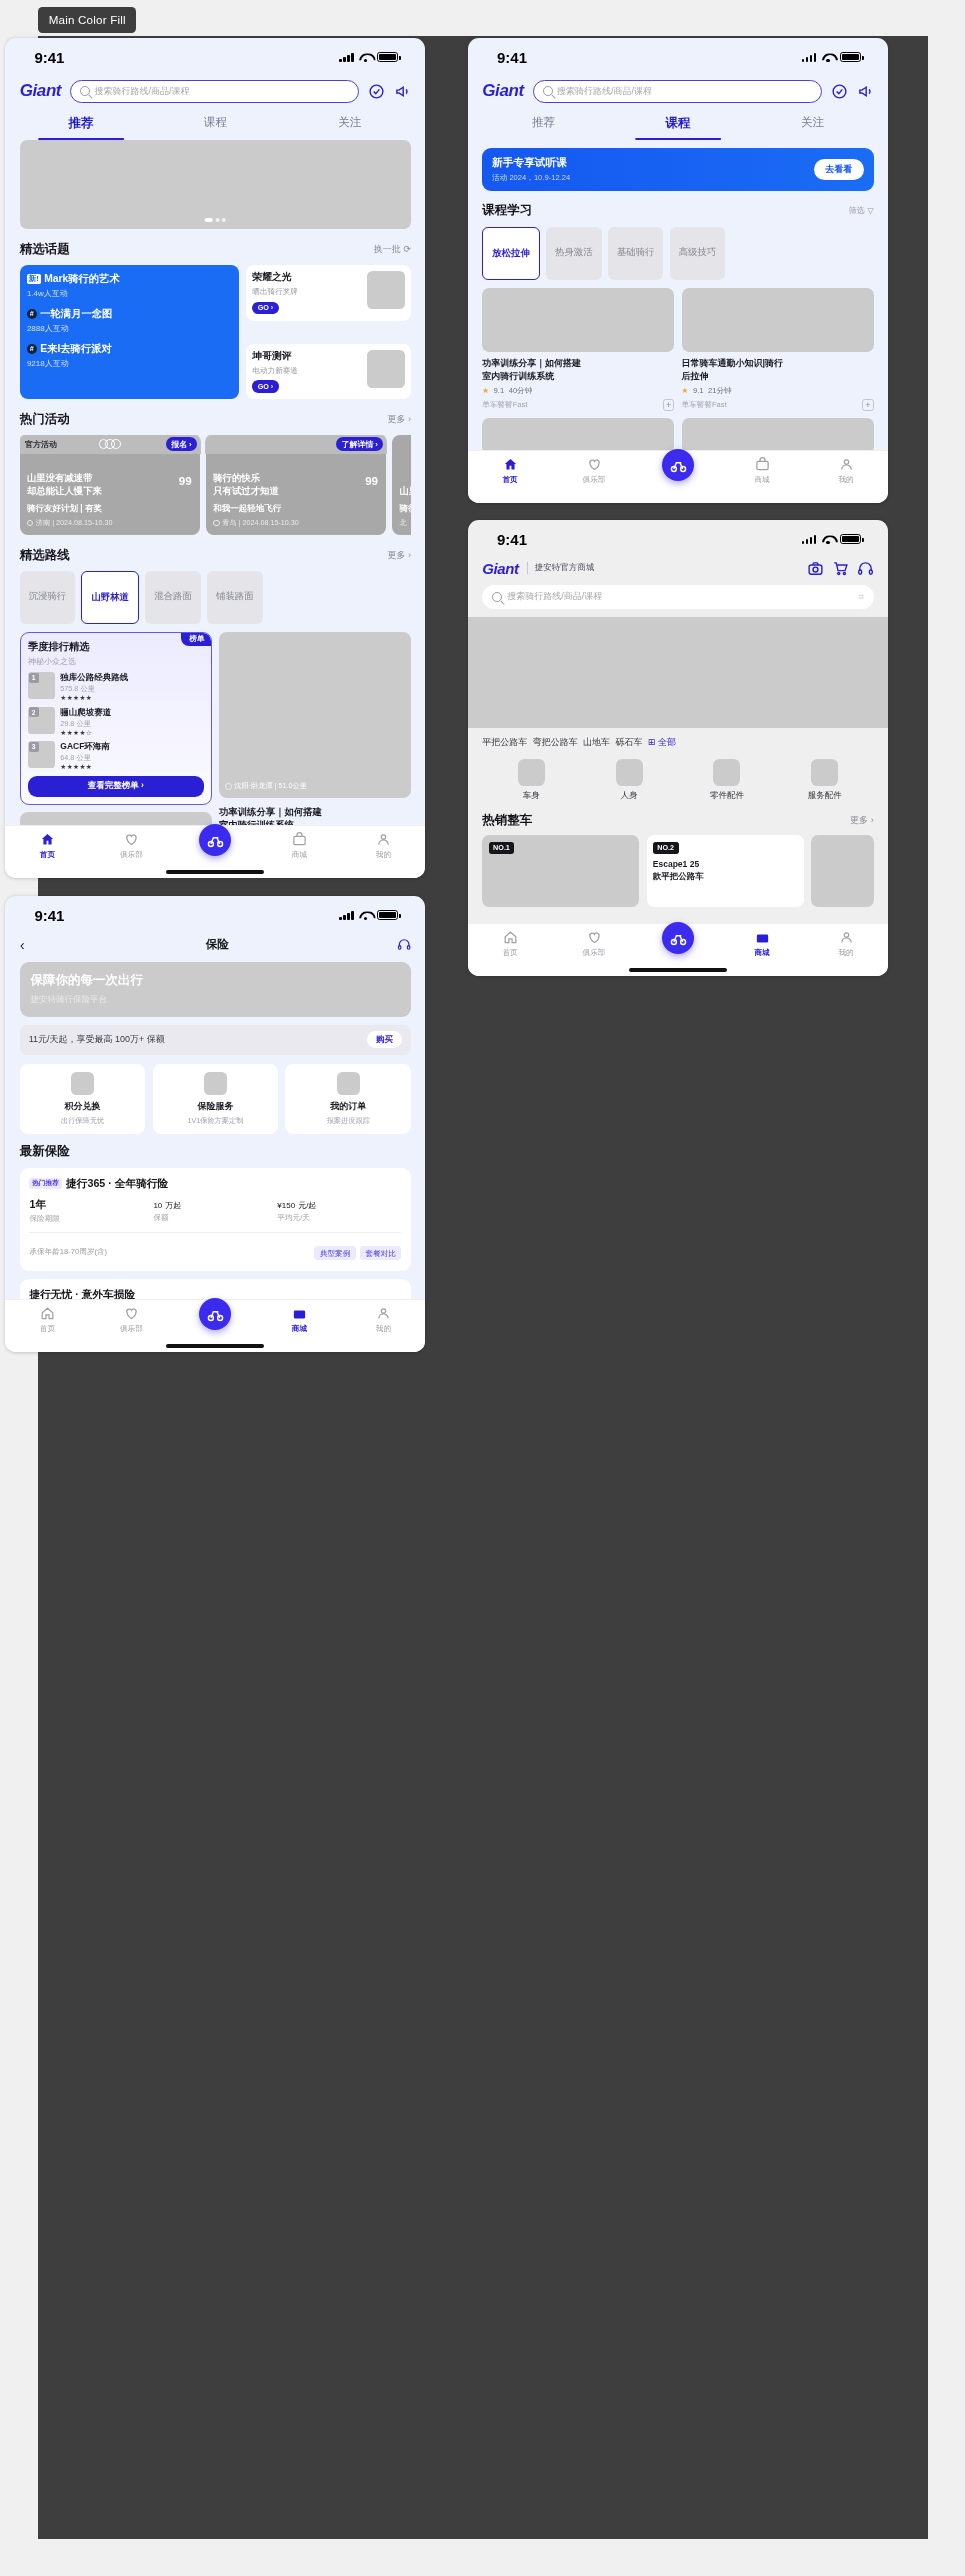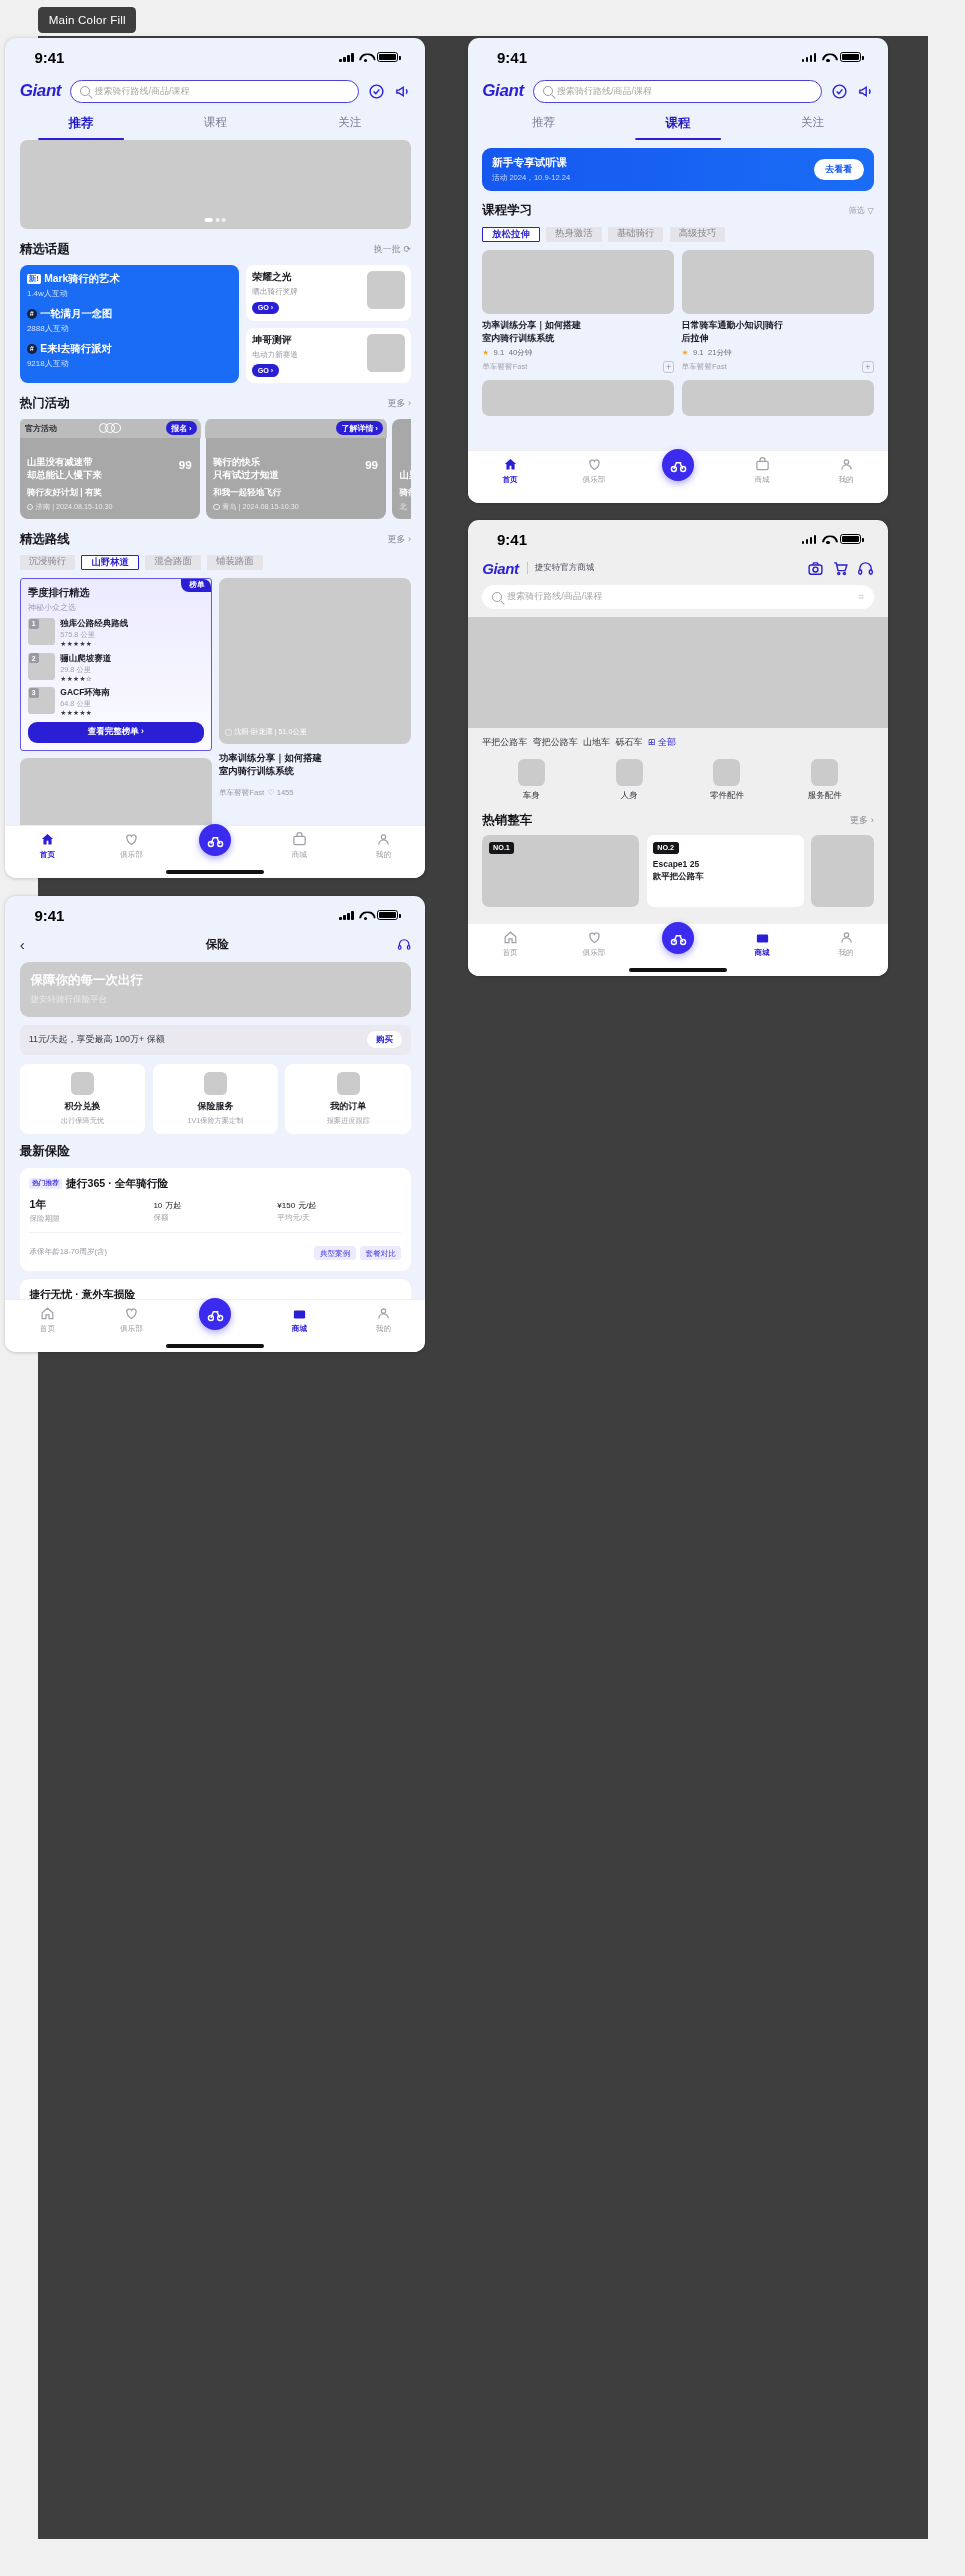--- a/index.html
+++ b/index.html
@@ -83,21 +83,21 @@
 
   
   .topics{ display:flex; gap:7.2px; }
   .topic-left{ width:56%; background:#1a6cf5; border-radius:8px; padding:7.2px; display:flex;flex-direction:column;gap:8px;}
   .tp-row{ }
   .tp-title{ color:#fff; font-weight:bold; font-size:10.3px; display:flex;align-items:center;gap:3.6px;}
   .badge-new{ background:#fff;color:#1a6cf5;font-size:7.6px;font-weight:bold;padding:0 1.8px;border-radius:1.8px;}
   .hashdot{ width:9.8px;height:9.8px;border-radius:50%;background:#10223f;color:#fff;font-size:7.2px;
     display:flex;align-items:center;justify-content:center;flex:none;}
   .tp-sub{ color:#cfe0ff; font-size:8px; margin-top:1.8px;}
-  .topic-right{ flex:1; display:flex; flex-direction:column; gap:7px;}
+  .topic-right{ flex:1; display:flex; flex-direction:column; gap:23px;}
   .tr-card{ background:#fff;border-radius:8px;padding:6.3px; display:flex; gap:5.4px; }
   .tr-txt{flex:1}
   .tr-t{ font-size:9.8px;font-weight:bold;color:#17171d;}
   .tr-s{ font-size:7.6px;color:#9a9aa2; margin:2.7px 0 4.5px;}
   .go-pill{ display:inline-flex;align-items:center;gap:1.8px;background:#2b1fd6;color:#fff;
     font-size:7.2px;font-weight:bold;border-radius:6.3px;padding:1.8px 5.4px;}
   .tr-thumb{ width:38px;height:38px;background:#cbcbcb;border-radius:5.4px;flex:none;}
 
   
   .act-row{ display:flex; gap:6.3px; overflow:hidden;}
@@ -111,26 +111,26 @@
   .rings i{ width:9.8px;height:9.8px;border:1.2px solid #fff;border-radius:50%;margin-left:-3.6px;}
   .signup{ background:#2b1fd6;color:#fff;font-size:8px;font-weight:bold;border-radius:7.2px;padding:1.8px 5.4px;display:flex;align-items:center;gap:1.8px;}
   .act-h{ font-size:9.4px; font-weight:bold; line-height:1.35; }
   .act-num{ position:absolute; right:8px; top:39px; font-size:11.6px; font-weight:bold; color:#fff;}
   .act-sub{ font-size:8.5px; font-weight:bold; margin-top:5.4px;}
   .act-meta{ font-size:7.2px; color:#eaeaea; margin-top:2.7px; display:flex;align-items:center;gap:2.7px;}
   .pin{ width:6.3px;height:6.3px;border:1.1px solid #eaeaea;border-radius:50%;}
 
   
   .chips{ display:flex; gap:6.3px; margin-bottom:8px;}
-  .chip{ font-size:9.4px; color:#86868e; background:#e4e4e9; border-radius:1px; padding:0 9px;}
+  .chip{ font-size:9.4px; color:#86868e; background:#e4e4e9; border-radius:6px; padding:19px 9px;}
   .chip.on{ color:#2b1fd6; background:#fff; border:1.2px solid #2b1fd6; font-weight:bold;}
 
   .route-grid{ display:flex; gap:7.2px; }
   .route-col{ flex:1; display:flex; flex-direction:column; gap:7.2px; }
-  .rank-card{ background:linear-gradient(#eceaff,#fbfbff); border:1.3px solid #6558e8; border-radius:3px; padding:7.2px; position:relative; overflow:hidden;}
+  .rank-card{ background:linear-gradient(#eceaff,#fbfbff); border:1.3px solid #6558e8; border-radius:9px; padding:7.2px; position:relative; overflow:hidden;}
   .rank-flag{ position:absolute; right:0; top:0; background:#2b1fd6; color:#fff; font-size:7.6px;
     font-weight:bold; padding:1.8px 6.3px 1.8px 8px; border-radius:0 8px 0 8px;}
   .rank-t{ font-size:10.3px; font-weight:bold; color:#1b1b24;}
   .rank-s{ font-size:8px; color:#a2a2b2; margin:1.8px 0 5.4px;}
   .rank-item{ display:flex; gap:5.4px; margin-bottom:4.5px; align-items:flex-start;}
   .rank-th{ width:27px;height:27px;background:#cbcbcb;border-radius:3.6px;flex:none;position:relative;}
   .rank-no{ position:absolute;left:0.9px;top:0.9px;width:9.8px;height:9.8px;background:#9b9ba4;color:#fff;
     border-radius:1.8px;font-size:6.7px;display:flex;align-items:center;justify-content:center;font-weight:bold;}
   .rank-nm{ font-size:8.5px;font-weight:bold;color:#1b1b24;}
   .rank-km{ font-size:8px;font-weight:bold;color:#1b1b24;}

